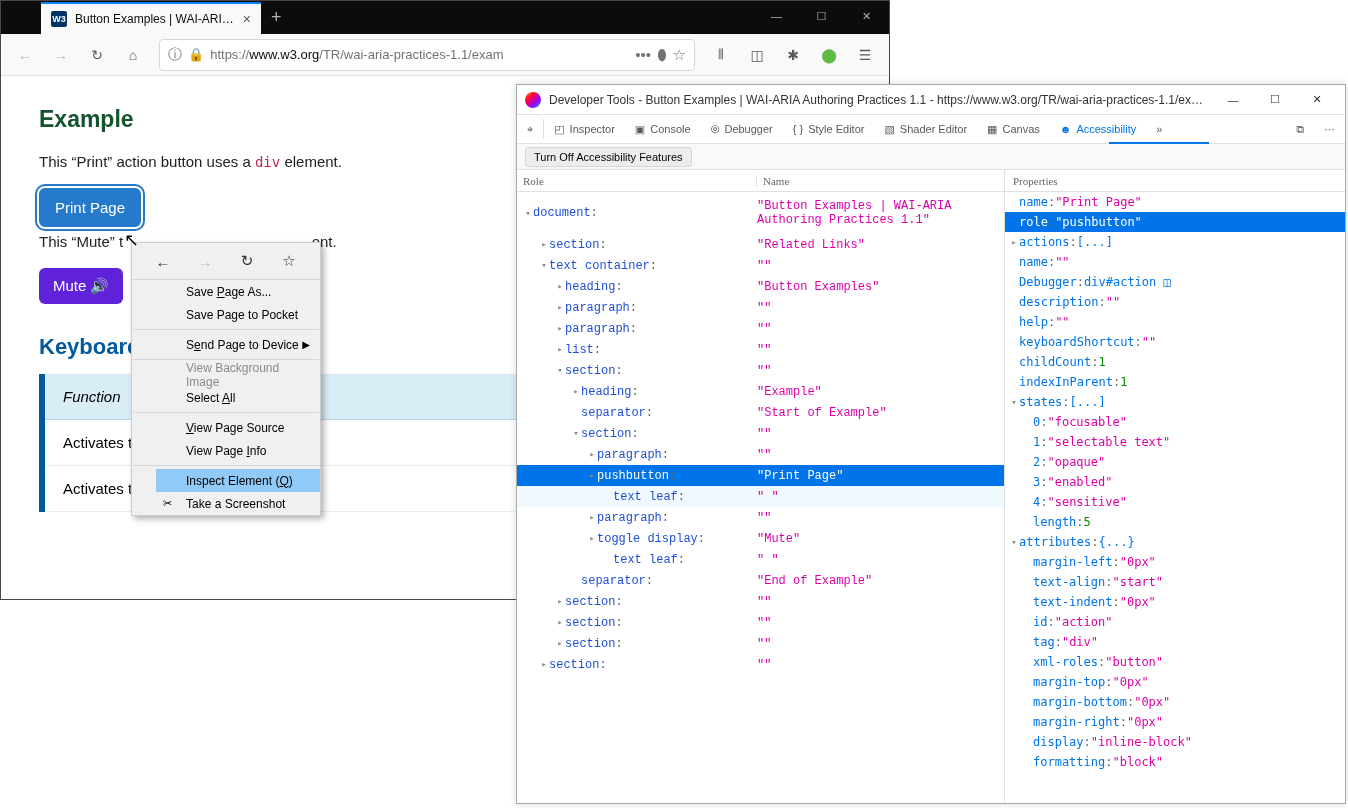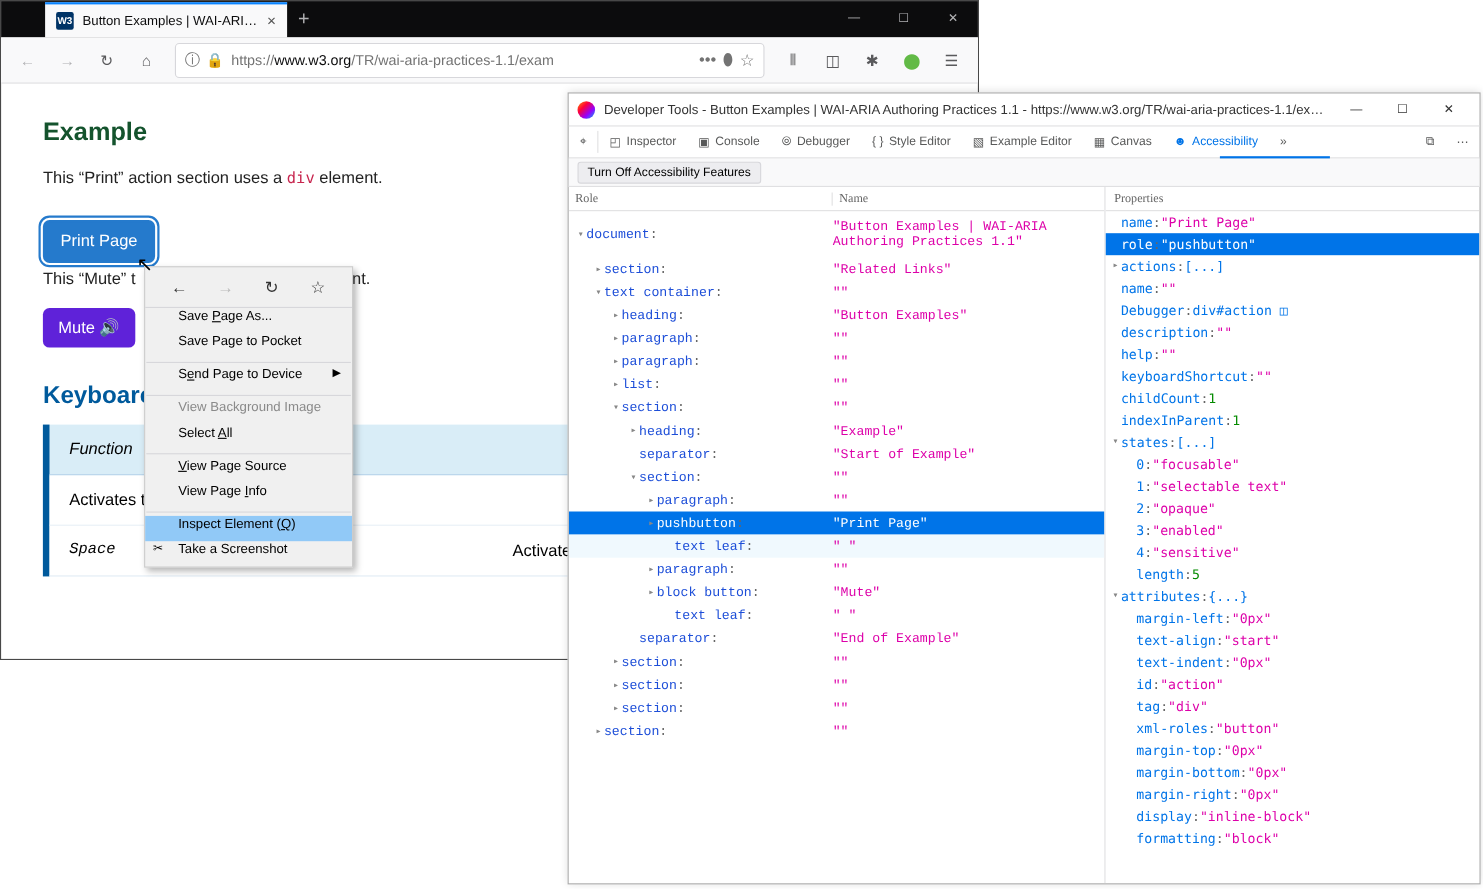--- a/index.html
+++ b/index.html
@@ -23,34 +23,34 @@
 .urlbar-info { color: #737373; font-size: 14px; }
 .urlbar-lock { color: #12bc00; font-size: 13px; }
 .urlbar-text { flex: 1; font-size: 13px; color: #737373; white-space: nowrap; overflow: hidden; }
 .urlbar-text .dark { color: #0c0c0d; }
 .urlbar-ic { color: #737373; font-size: 15px; }
 
 .page { padding: 30px 38px; font-family: Arial, sans-serif; }
 .page h2 { color: #14532d; font-size: 23px; font-weight: bold; margin-bottom: 20px; }
 .page p { font-size: 15px; color: #222; margin-bottom: 18px; }
 .page code { color: #c7254e; font-family: Consolas, monospace; font-size: 14px; }
-.print-btn { display: inline-block; background: #257acc; color: #fff; padding: 9px 14px; border: 2px solid #257acc; border-radius: 6px; outline: 2px solid #257acc; outline-offset: 2px; font-size: 15px; cursor: pointer; margin-bottom: 6px; margin-top: 12px; }
+.print-btn { display: inline-block; background: #257acc; color: #fff; padding: 9px 14px; border: 2px solid #257acc; border-radius: 6px; outline: 2px solid #257acc; outline-offset: 2px; font-size: 15px; cursor: pointer; margin-bottom: 6px; }
 .mute-btn { display: inline-block; background: #5f22d9; color: #fff; padding: 9px 14px; border-radius: 6px; font-size: 15px; cursor: pointer; margin-bottom: 30px; }
 .mute-btn .snd { margin-left: 4px; }
 .page h3 { color: #005a9c; font-size: 22px; font-weight: bold; margin-bottom: 14px; }
 .table { border-left: 6px solid #005a9c; background: #d9edf7; }
 .th-row { display: flex; }
 .th-row div { flex: 1; padding: 14px 18px; font-style: italic; font-size: 15px; border-bottom: 1px solid #b8d4ea; }
 .td-row { display: flex; background: #fff; border-bottom: 1px solid #e5eef5; }
 .td-row div { flex: 1; padding: 14px 18px; font-size: 15px; }
 .td-row .keycell { font-family: 'Courier New', monospace; font-style: italic; font-size: 14px; }
 
 
 .ctxmenu { position: absolute; left: 131px; top: 242px; width: 190px; background: #f0f0f0; border: 1px solid #cccccc; box-shadow: 3px 3px 6px rgba(0,0,0,.3); font-size: 12px; z-index: 50; }
-.ctx-row { display: flex; padding: 0 20px 0 30px; height: 23px; position: relative; }
+.ctx-row { display: flex; align-items: center; padding: 0 20px 0 30px; height: 23px; position: relative; margin-left: 24px; }
 .ctx-icons { display: flex; justify-content: space-around; padding: 4px 10px; border-bottom: 1px solid #d7d7db; }
 .ctx-icons div { width: 28px; height: 28px; display: flex; align-items: center; justify-content: center; font-size: 15px; color: #333; cursor: pointer; }
 .ctx-sep { height: 1px; background: #d7d7db; margin: 3px 1px; }
 .ctx-row:hover, .ctx-row.hl { background: #91c9f7; }
 .ctx-row.disabled { color: #8a8a8a; }
 .ctx-row .arrow { position: absolute; right: 10px; font-size: 10px; }
 .ctx-row .ic { position: absolute; left: 7px; font-size: 11px; }
 .ctx-row u { text-decoration: underline; }
 
 
@@ -132,34 +132,33 @@
       <span class="urlbar-ic">☆</span>
     </div>
     <div class="navbtn">⫴</div>
     <div class="navbtn">◫</div>
     <div class="navbtn">✱</div>
     <div class="navbtn" style="color:#62ba46">⬤</div>
     <div class="navbtn">☰</div>
   </div>
   <div class="page">
     <h2>Example</h2>
-    <p><span>This “Print” action section uses a </span><code>div</code><span> element.</span></p>
+    <p><span>This “Print” action button uses a </span><code>div</code><span> element.</span></p>
     <div class="print-btn">Print Page</div>
     <p><span>This “Mute” t</span><span style="visibility:hidden">oggle button uses an a elem</span><span>ent.</span></p>
     <div class="mute-btn"><span>Mute</span><span class="snd">🔊</span></div>
     <h3>Keyboarc</h3>
     <div class="table">
       <div class="th-row">
         <div>Function</div>
       </div>
       <div class="td-row">
         <div>Activates the</div>
       </div>
       <div class="td-row">
-        <div class="keycell">Space</div>
         <div>Activates the</div>
       </div>
     </div>
   </div>
 </div>
 
 <div class="cursor">↖</div>
 
 <div class="ctxmenu">
   <div class="ctx-icons">
@@ -223,21 +222,21 @@
     <div class="dt-tool">
         <span>⦾</span>
         <span>Debugger</span>
       </div>
     <div class="dt-tool">
         <span>{ }</span>
         <span>Style Editor</span>
       </div>
     <div class="dt-tool">
         <span>▧</span>
-        <span>Example Editor</span>
+        <span>Shader Editor</span>
       </div>
     <div class="dt-tool">
         <span>▦</span>
         <span>Canvas</span>
       </div>
     <div class="dt-tool active">
         <span>☻</span>
         <span>Accessibility</span>
       </div>
     <div class="dt-tool">»</div>
@@ -372,21 +371,21 @@
             <div class="role-cell" style="padding-left: 70px;">
               <span class="twisty">▸</span>
               <span class="role">paragraph</span>
               <span class="colon">:</span>
             </div>
             <div class="name-cell"><span class="name">""</span></div>
           </div>
           <div class="tree-row">
             <div class="role-cell" style="padding-left: 70px;">
               <span class="twisty">▸</span>
-              <span class="role">block button</span>
+              <span class="role">toggle display</span>
               <span class="colon">:</span>
             </div>
             <div class="name-cell"><span class="name">"Mute"</span></div>
           </div>
           <div class="tree-row">
             <div class="role-cell" style="padding-left: 86px;">
               <span class="twisty"></span>
               <span class="role">text leaf</span>
               <span class="colon">:</span>
             </div>

